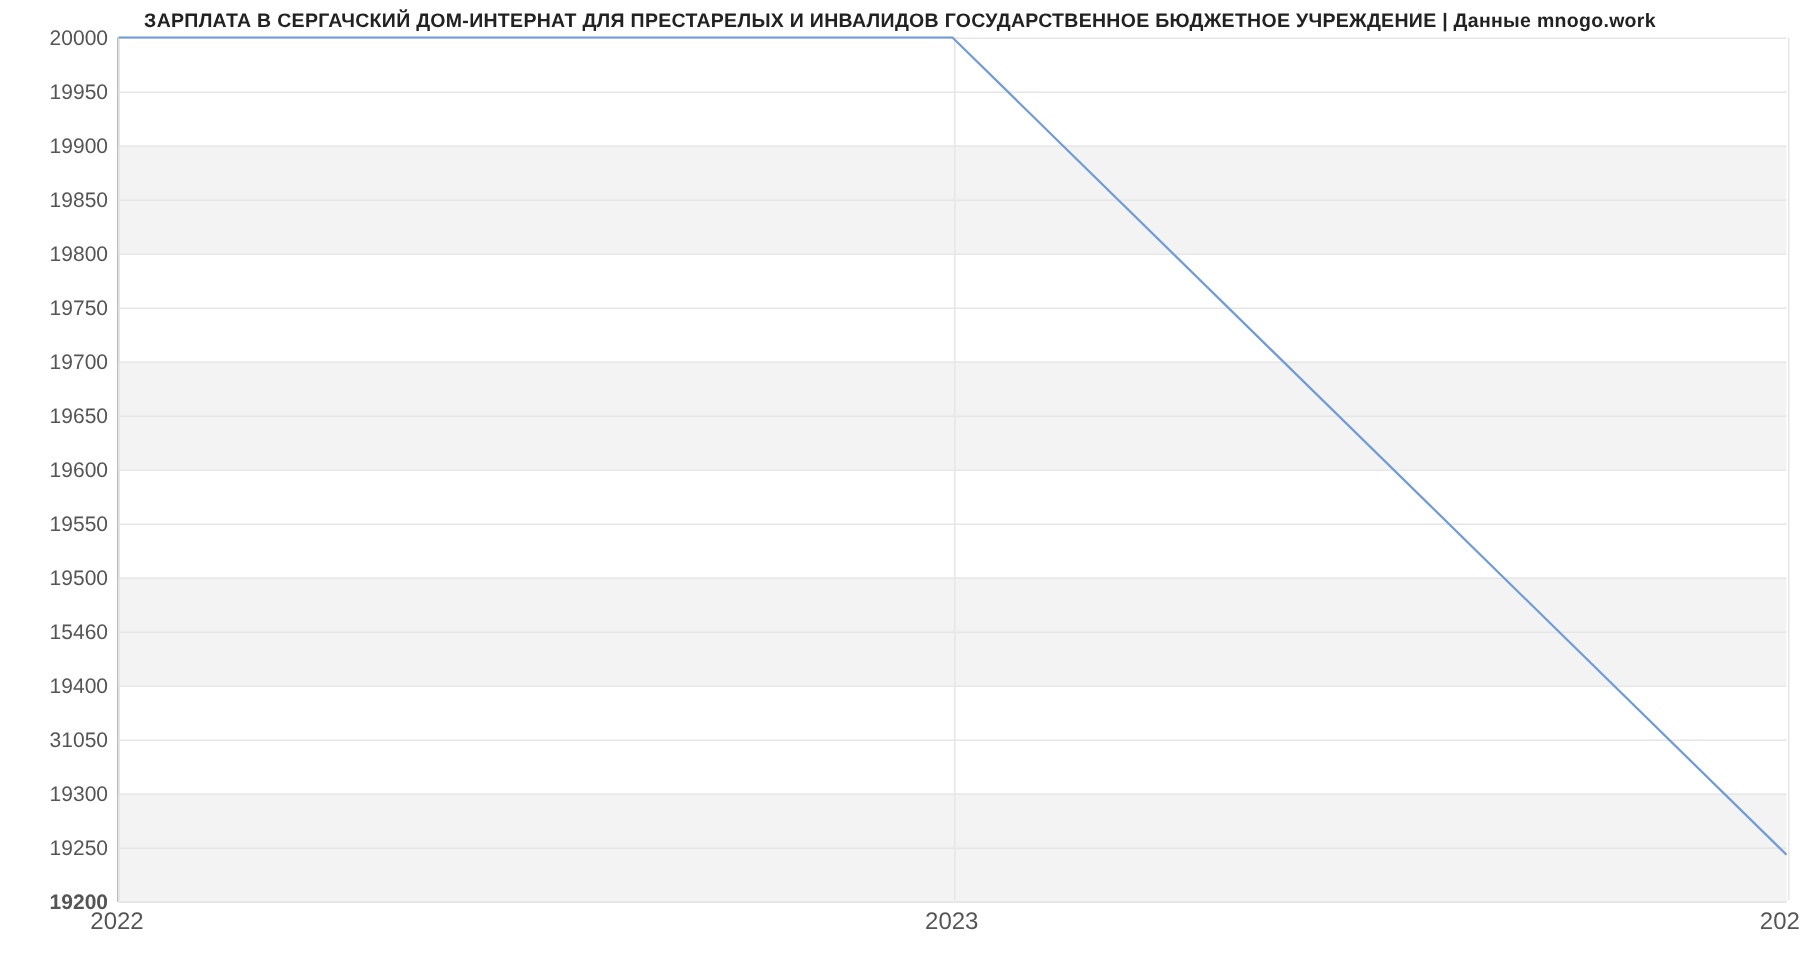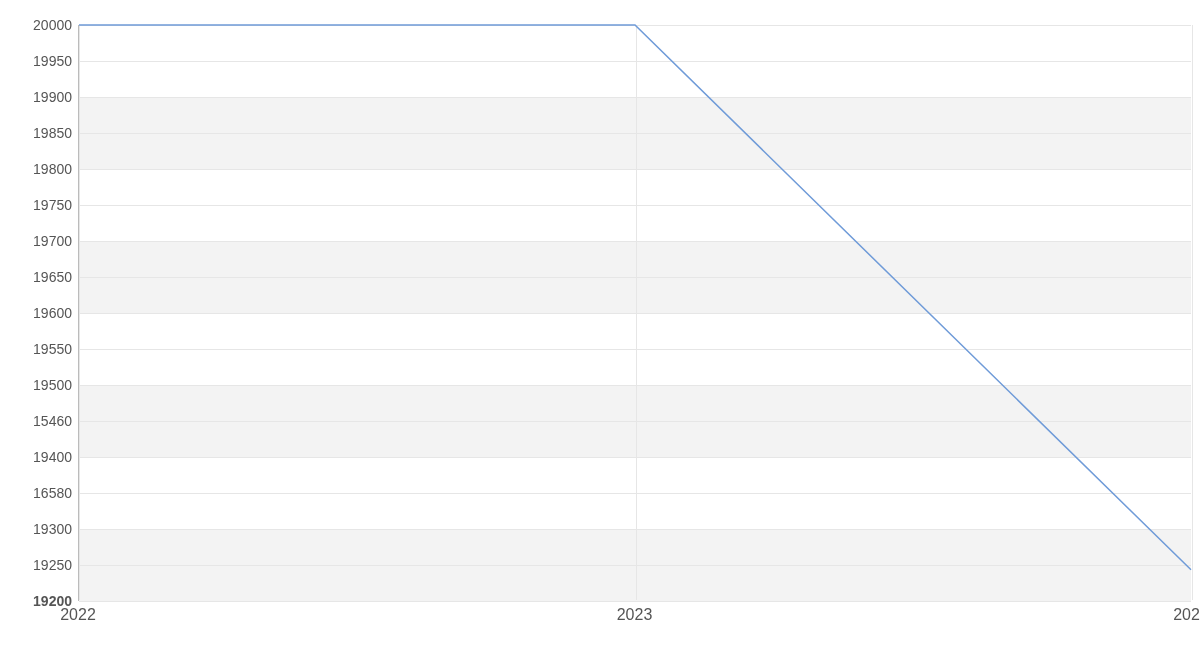--- a/index.html
+++ b/index.html
@@ -84,20 +84,21 @@
   .line {
     fill: none;
     stroke: #6f9bd8;
     stroke-width: 1.5;
   }
 </style>
 </head>
 <body>
 
 <div class="chart-wrap">
+  <div class="title">ЗАРПЛАТА В СЕРГАЧСКИЙ ДОМ-ИНТЕРНАТ ДЛЯ ПРЕСТАРЕЛЫХ И ИНВАЛИДОВ ГОСУДАРСТВЕННОЕ БЮДЖЕТНОЕ УЧРЕЖДЕНИЕ | Данные mnogo.work</div>
   <div class="plot" id="plot">
     <div class="band" style="top: 504px; height: 72px;"></div>
       <div class="band" style="top: 360px; height: 72px;"></div>
       <div class="band" style="top: 216px; height: 72px;"></div>
       <div class="band" style="top: 72px; height: 72px;"></div>
       <div class="grid-y" style="top: 576px;"></div>
       <div class="grid-y" style="top: 540px;"></div>
       <div class="grid-y" style="top: 504px;"></div>
       <div class="grid-y" style="top: 468px;"></div>
       <div class="grid-y" style="top: 432px;"></div>
@@ -116,21 +117,21 @@
       <div class="grid-x" style="left: 0px;"></div>
       <div class="grid-x" style="left: 556.5px;"></div>
       <div class="grid-x" style="left: 1113px;"></div>
       <svg class="series" id="svg" preserveAspectRatio="none" viewBox="0 0 1113 576">
       <polyline class="line" id="poly" points="0,0 556.5,0 1113,545.76"></polyline>
     </svg>
   </div>
 <div class="ylab" style="top: 601px; font-weight: bold;">19200</div>
     <div class="ylab" style="top: 565px;">19250</div>
     <div class="ylab" style="top: 529px;">19300</div>
-    <div class="ylab" style="top: 493px;">16580</div>
+    <div class="ylab" style="top: 493px;">31050</div>
     <div class="ylab" style="top: 457px;">19400</div>
     <div class="ylab" style="top: 421px;">15460</div>
     <div class="ylab" style="top: 385px;">19500</div>
     <div class="ylab" style="top: 349px;">19550</div>
     <div class="ylab" style="top: 313px; text-align: right;">19600</div>
     <div class="ylab" style="top: 277px;">19650</div>
     <div class="ylab" style="top: 241px;">19700</div>
     <div class="ylab" style="top: 205px;">19750</div>
     <div class="ylab" style="top: 169px;">19800</div>
     <div class="ylab" style="top: 133px;">19850</div>

